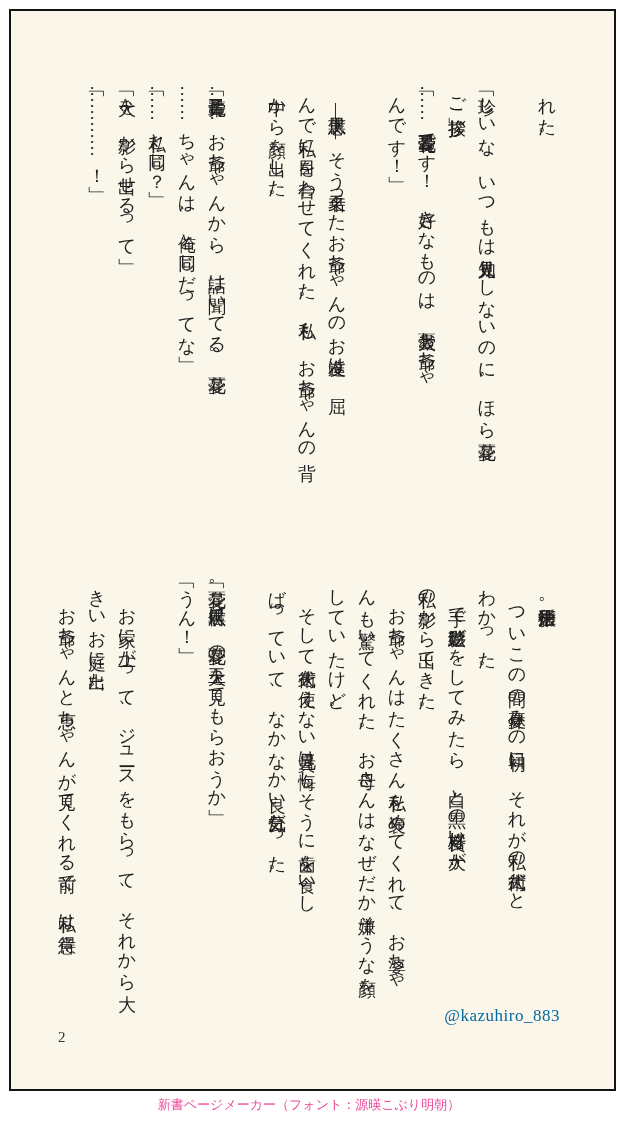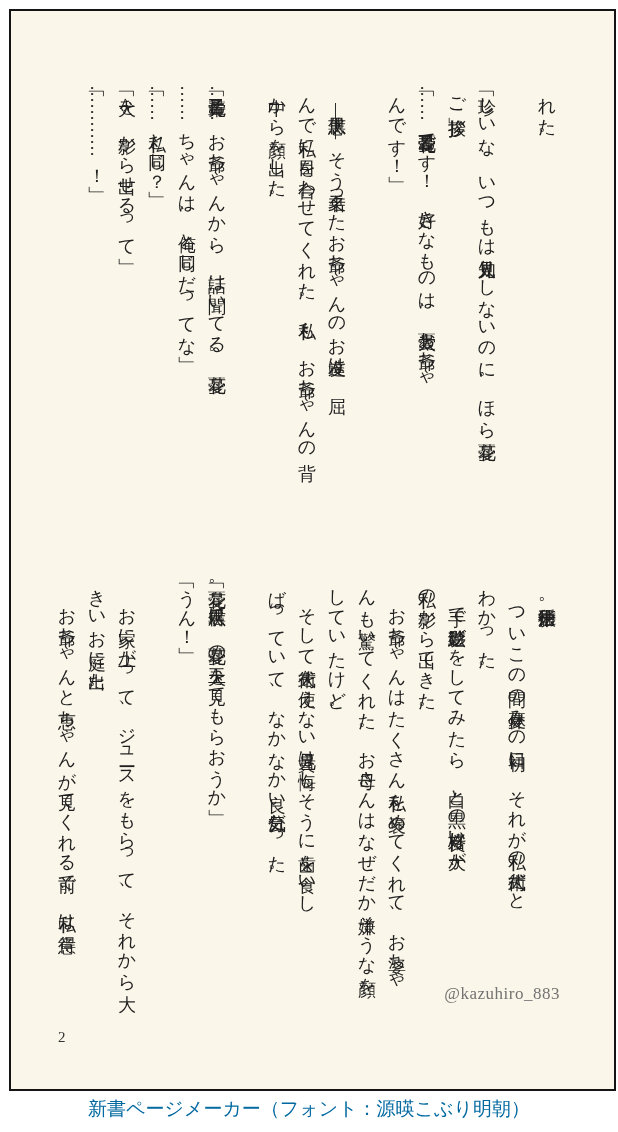--- a/index.html
+++ b/index.html
@@ -35,32 +35,32 @@
   .block-top    { top: 74px;  right: 52px; height: 452px; }
   .block-bottom { top: 566px; right: 52px; height: 452px; }
   .page-number {
     position: absolute;
     left: 47px; top: 1018px;
     font-size: 15px;
     color: #333333;
   }
   .author-handle {
     position: absolute;
-    right: 54px; top: 973px;
+    right: 54px; top: 995px;
     font-size: 17px;
-    color: #737373;
+    color: #0369a1;
     letter-spacing: 0.5px;
   }
   .footer-caption {
     position: absolute;
     left: 0; top: 1096px;
     width: 618px;
     text-align: center;
-    font-size: 19px;
-    color: #0369a1;
+    font-size: 13px;
+    color: #ec4899;
   }
 </style>
 </head>
 <body>
 
 <div class="page-box">
 
   <div class="vblock block-top">
       <p>れた。</p>
       <p>　</p>

